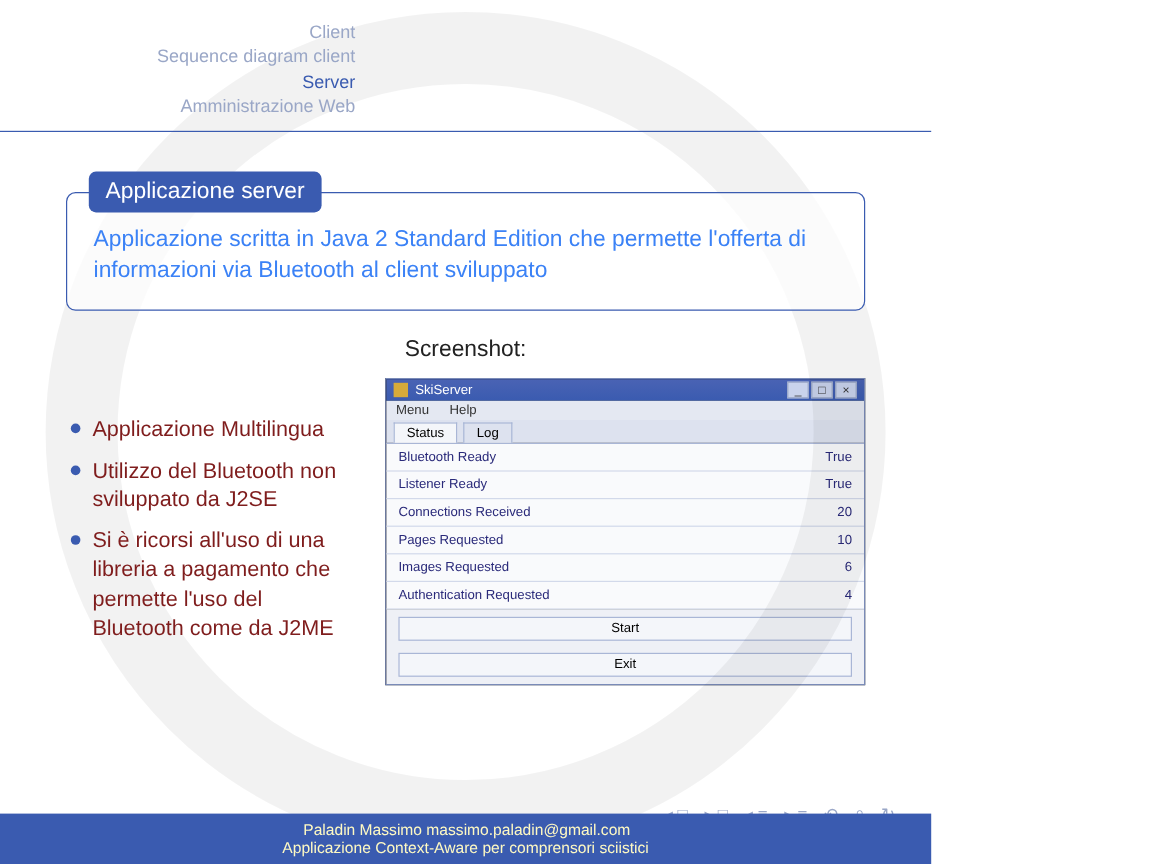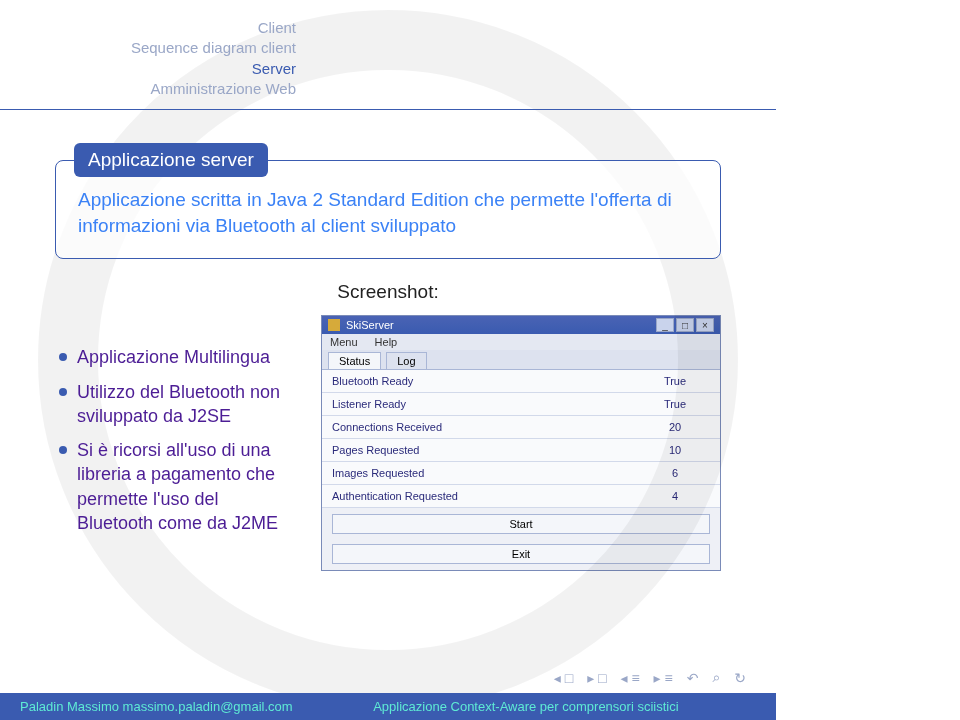--- a/index.html
+++ b/index.html
@@ -87,21 +87,21 @@
   }
   .bullets {
     flex: 1;
     padding-top: 30px;
   }
   .bullets ul { list-style: none; }
   .bullets li {
     position: relative;
     padding-left: 22px;
     font-size: 18px;
-    color: #4c1d95;
+    color: #7f1d1d;
     margin-bottom: 10px;
     line-height: 1.35;
   }
   .bullets li::before {
     content: "";
     position: absolute;
     left: 4px;
     top: 8px;
     width: 8px; height: 8px;
     background: #3a5bb0;
@@ -162,46 +162,47 @@
     border-top: 1px solid #a9b6d6;
   }
   .status-row {
     display: flex;
     border-bottom: 1px solid #d2d9ea;
     padding: 5px 10px;
     font-size: 11px;
     color: #2a2a7a;
   }
   .status-row .label { flex: 1; }
-  .status-row .val { width: 70px; text-align: center; }
+  .status-row .val { width: 70px; text-align: right; }
   .button-row {
     display: flex;
     background: #eef0f6;
     padding: 6px 10px;
     gap: 10px;
     flex-direction: column;
   }
   .app-btn {
     flex: 1;
     border: 1px solid #a9b6d6;
     background: #f4f6fa;
     text-align: center;
     font-size: 11px;
     padding: 3px 0;
   }
   
   .footer {
     position: absolute;
     bottom: 0; left: 0; right: 0;
     background: #3a5bb0;
-    color: #5eead4;
+    color: #fef9c3;
     display: flex;
     font-size: 13px;
     padding: 6px 18px;
     align-items: center;
+    flex-direction: column;
   }
   .footer .left { flex: 0 0 48%; padding-left: 2px; }
   .footer .right { flex: 1; }
   .nav-icons {
     position: absolute;
     bottom: 34px;
     right: 30px;
     display: flex;
     gap: 14px;
     color: #9aa7c7;

